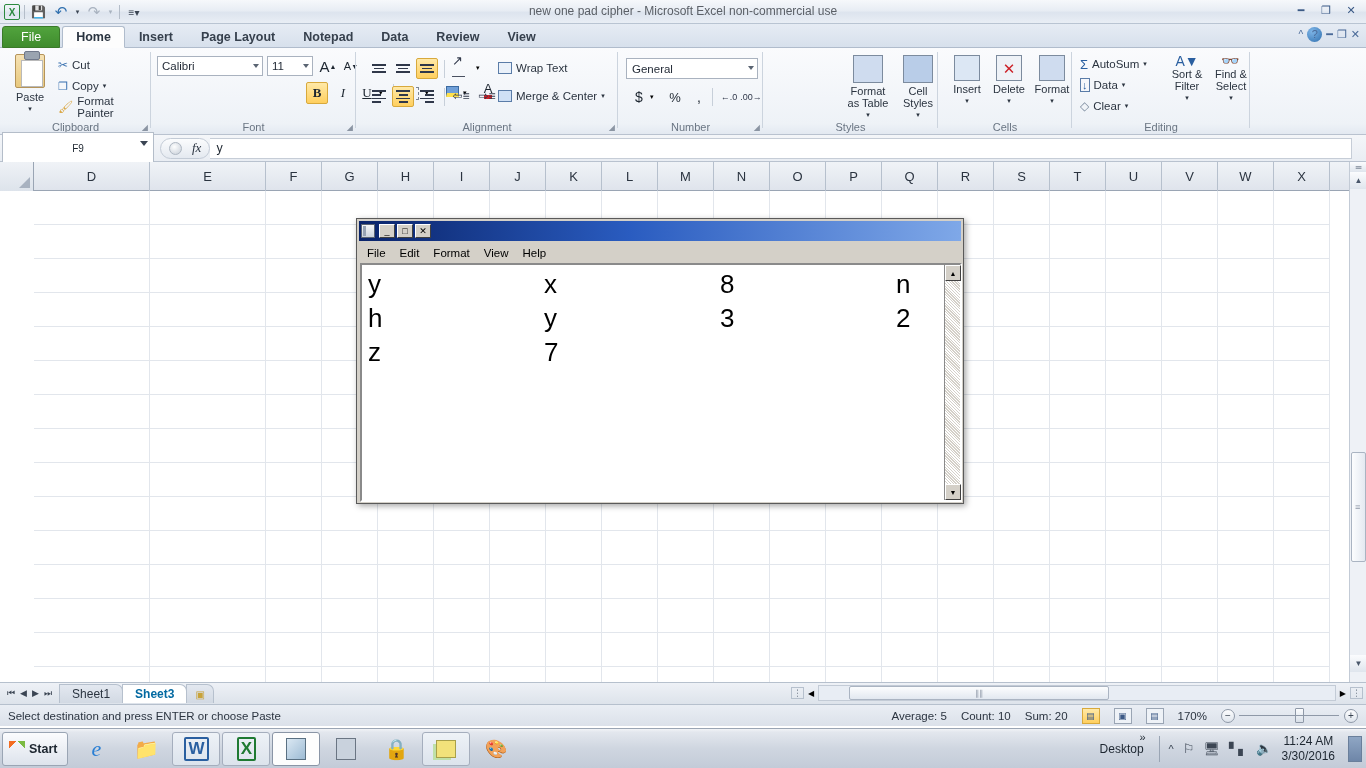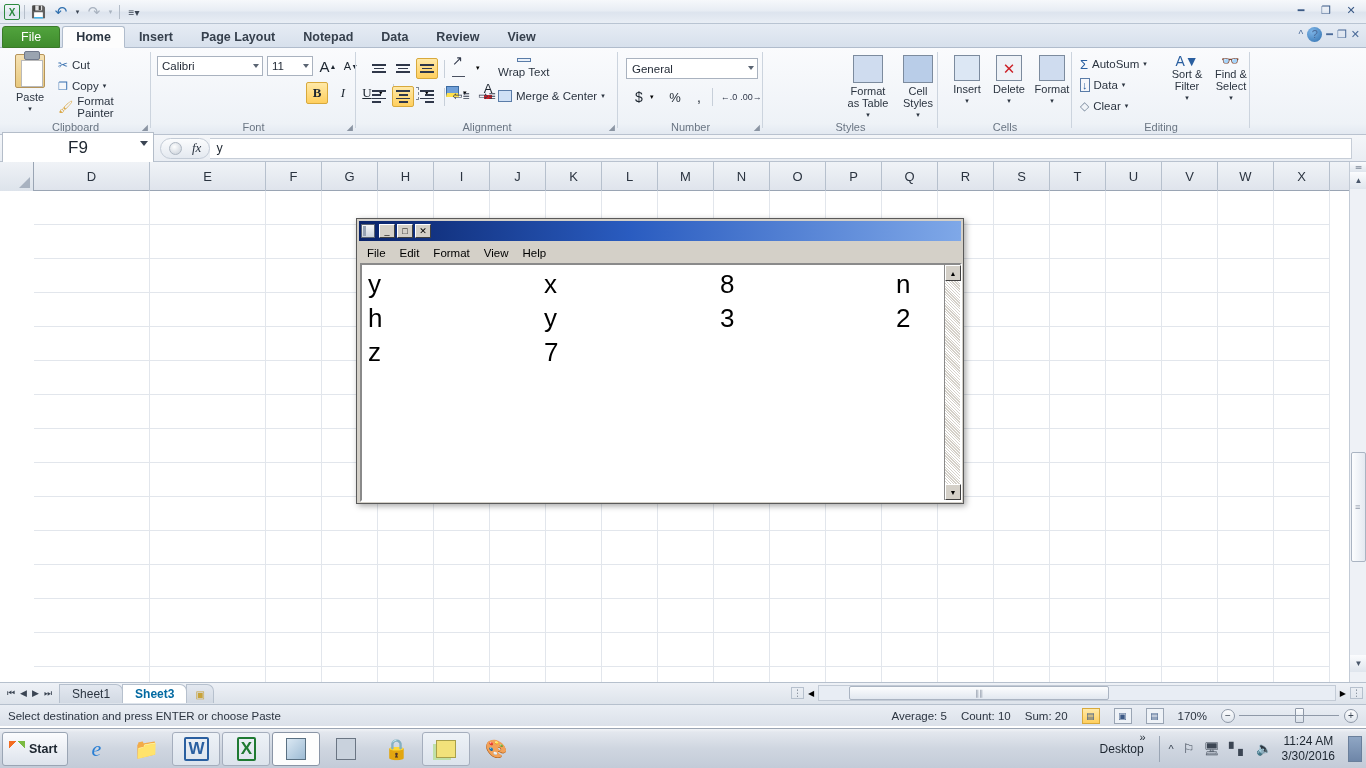--- a/index.html
+++ b/index.html
@@ -128,21 +128,21 @@
 
   
   .fbar {
     position: absolute; top: 135px; left: 0; width: 1366px; height: 27px;
     background: linear-gradient(to bottom,#f4f6f9,#e9edf3);
     border-bottom: 1px solid #b9c2cf; display: flex; align-items: center;
   }
   .namebox {
     width: 152px; height: 33px; margin-left: 2px; background:#fff;
     border: 1px solid #b4bdc9; display:flex; align-items:center; justify-content:center;
-    font-size: 17px; color:#1d2630; position: relative;
+    font-size: 10px; color:#1d2630; position: relative;
   }
   .nbcaret { position:absolute; right:5px; top:8px; width:0;height:0;
     border-left:4px solid transparent;border-right:4px solid transparent;border-top:5px solid #3b4553;}
   .fxzone { display:flex; align-items:center; gap:10px; margin-left: 6px;
     height:21px; padding: 0 8px; border-radius: 11px;
     background: linear-gradient(to bottom,#fbfcfd,#e4e9f0); border:1px solid #c3cbd6; }
   .dotbtn { width:13px;height:13px;border-radius:50%;
     background:radial-gradient(circle at 40% 35%,#fdfefe,#c6cdd7); border:1px solid #aeb7c2;}
   .fxlabel { font-family:"Liberation Serif",serif; font-style:italic; font-size:13px; color:#2a3340; }
   .finput { flex:1; height:21px; background:#fff; border:1px solid #c6cdd7; border-left:none;
@@ -260,20 +260,21 @@
       <span class="qat-ic" style="color:#2b8a3e;font-weight:bold;border:1px solid #2b8a3e;border-radius:2px;width:16px;height:16px;font-size:10px;">X</span>
       <span class="qat-sep"></span>
       <span class="qat-ic" style="color:#2f6fae;">💾</span>
       <span class="qat-ic" style="color:#2f6fae;font-size:15px;">↶</span>
       <span class="qat-ic" style="font-size:7px;color:#3b4553;width:9px;">▾</span>
       <span class="qat-ic" style="color:#a8b2bf;font-size:15px;">↷</span>
       <span class="qat-ic" style="font-size:7px;color:#a8b2bf;width:9px;">▾</span>
       <span class="qat-sep"></span>
       <span class="qat-ic" style="font-size:10px;color:#3b4553;">≡▾</span>
     </div>
+    <div class="title-text">new one pad cipher  -  Microsoft Excel non-commercial use</div>
     <div class="wbtns">
       <span class="wbtn">━</span>
       <span class="wbtn">❐</span>
       <span class="wbtn">✕</span>
     </div>
   </div>
 
   <div class="tabstrip">
     <div class="tabs">
       <div class="tab file">File</div>
@@ -380,21 +381,21 @@
       <div class="albtn on" style="position:absolute;left:60px;top:10px;">
         <i style="width:14px;"></i>
           <i style="width:10px;"></i>
           <i style="width:14px;"></i>
       </div>
       <span class="vsep" style="position:absolute;left:88px;top:12px;"></span>
       <div class="fbtn" style="position:absolute;left:96px;top:9px;">
         <span style="font-size:13px;color:#30384a;">↗—</span>
       </div>
       <span style="position:absolute;left:120px;top:16px;font-size:7px;">▾</span>
-      <div class="btn-sm" style="position:absolute;left:142px;top:10px;flex-direction:column;">
+      <div class="btn-sm" style="position:absolute;left:142px;top:10px;">
         <span style="display:inline-block;width:14px;height:12px;border:1px solid #5a7ca8;background:#eaf1fa;"></span>
         <span>Wrap Text</span>
       </div>
 
       <div class="albtn" style="position:absolute;left:12px;top:38px;">
         <i style="width:14px;"></i>
           <i style="width:9px;margin-right:5px;"></i>
           <i style="width:14px;"></i>
           <i style="width:9px;margin-right:5px;"></i>
       </div>

